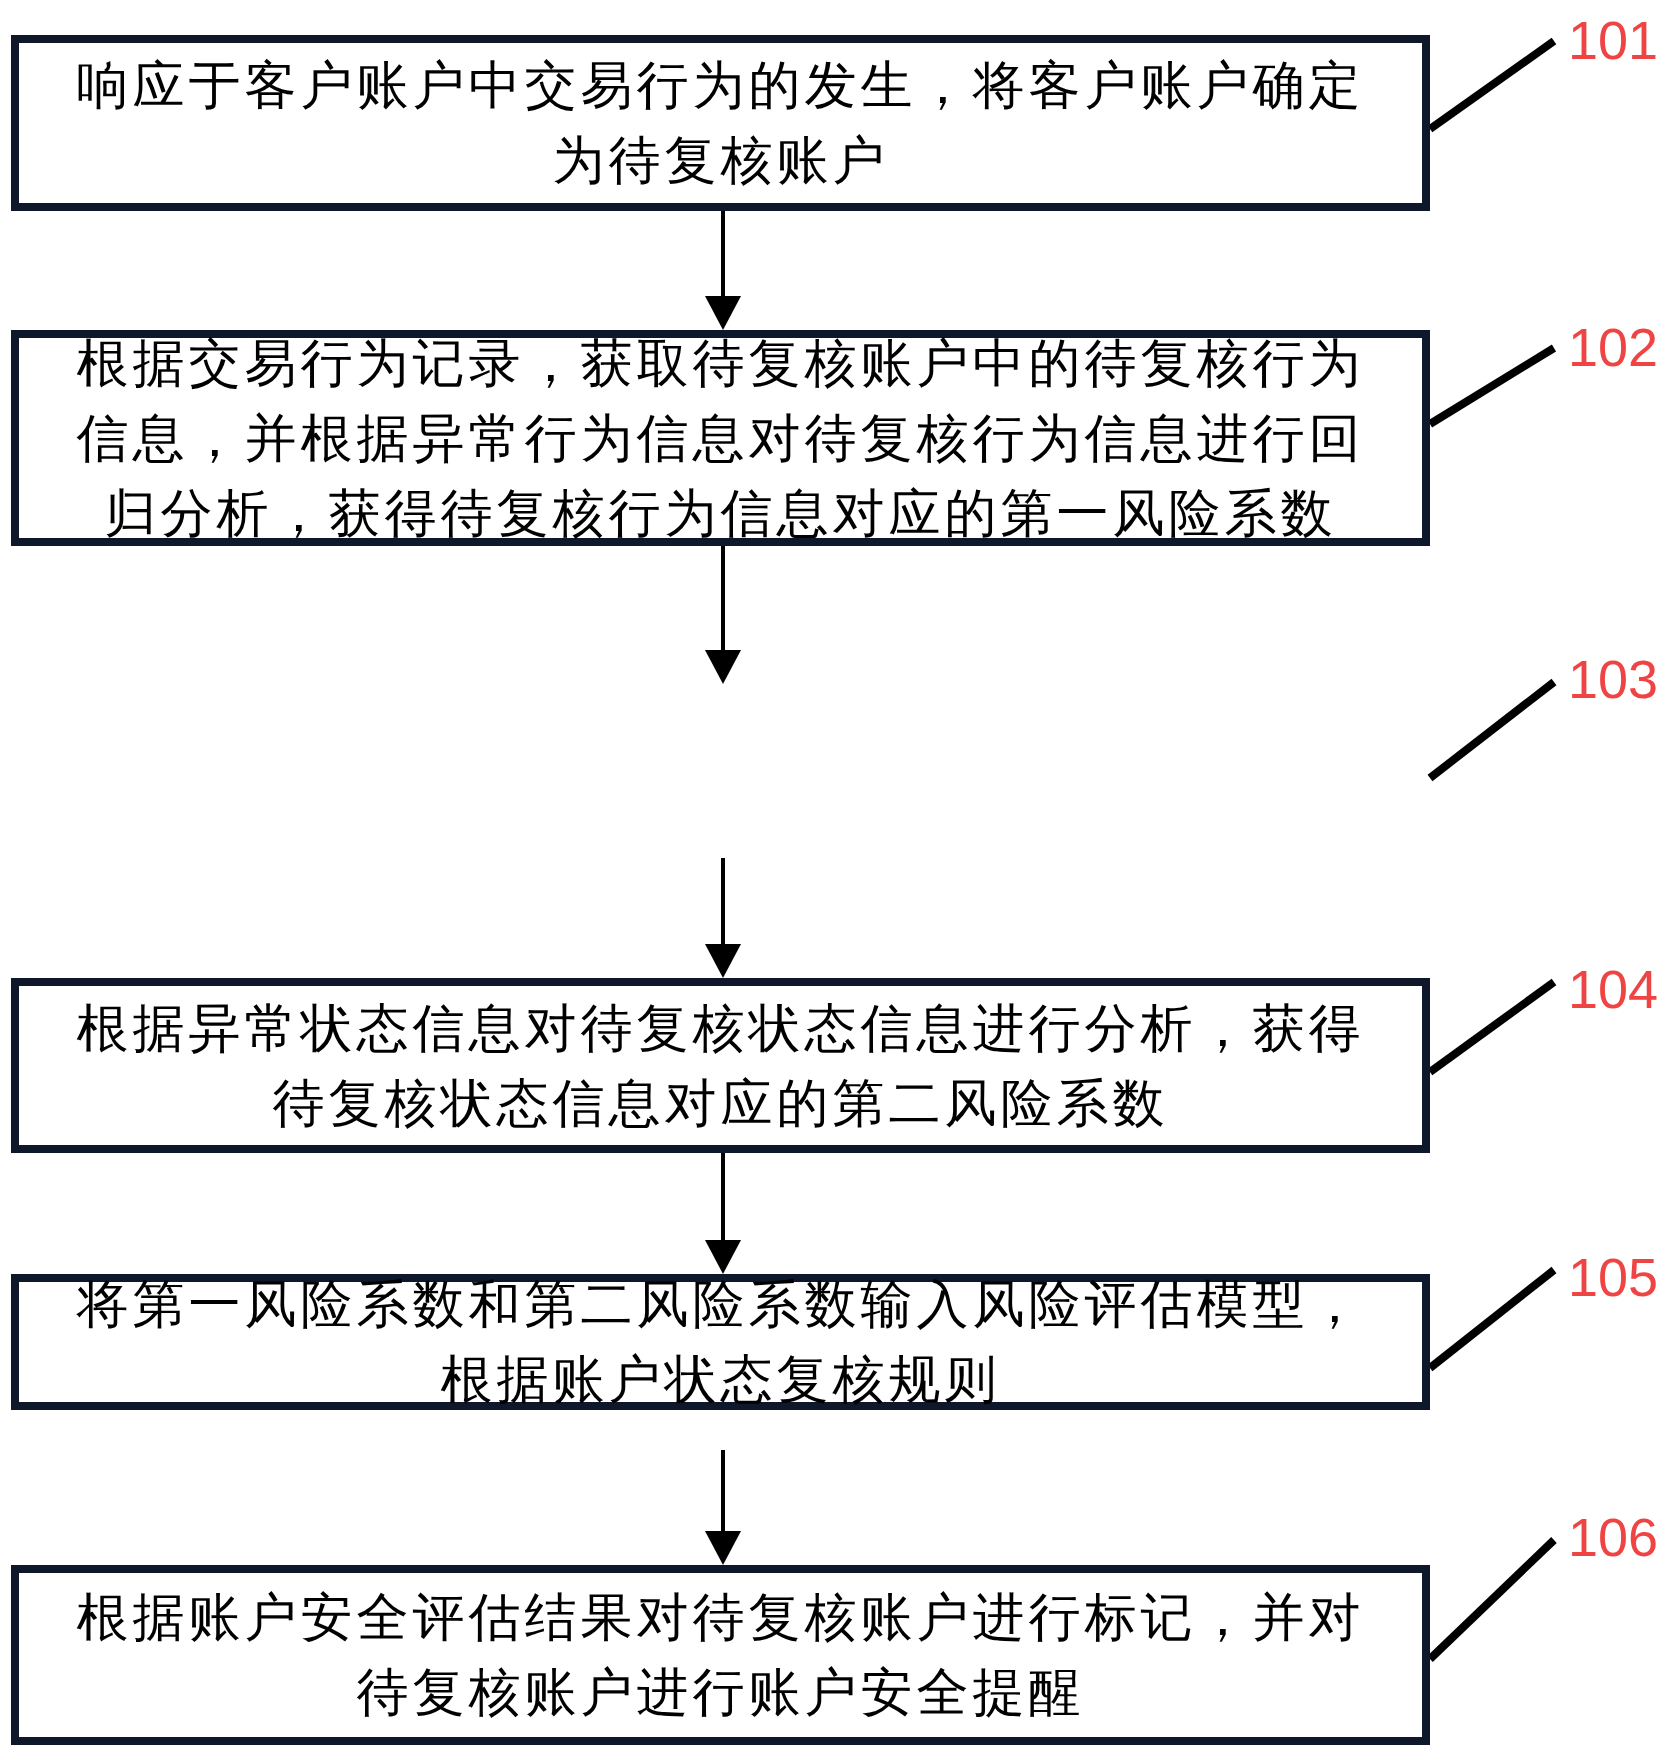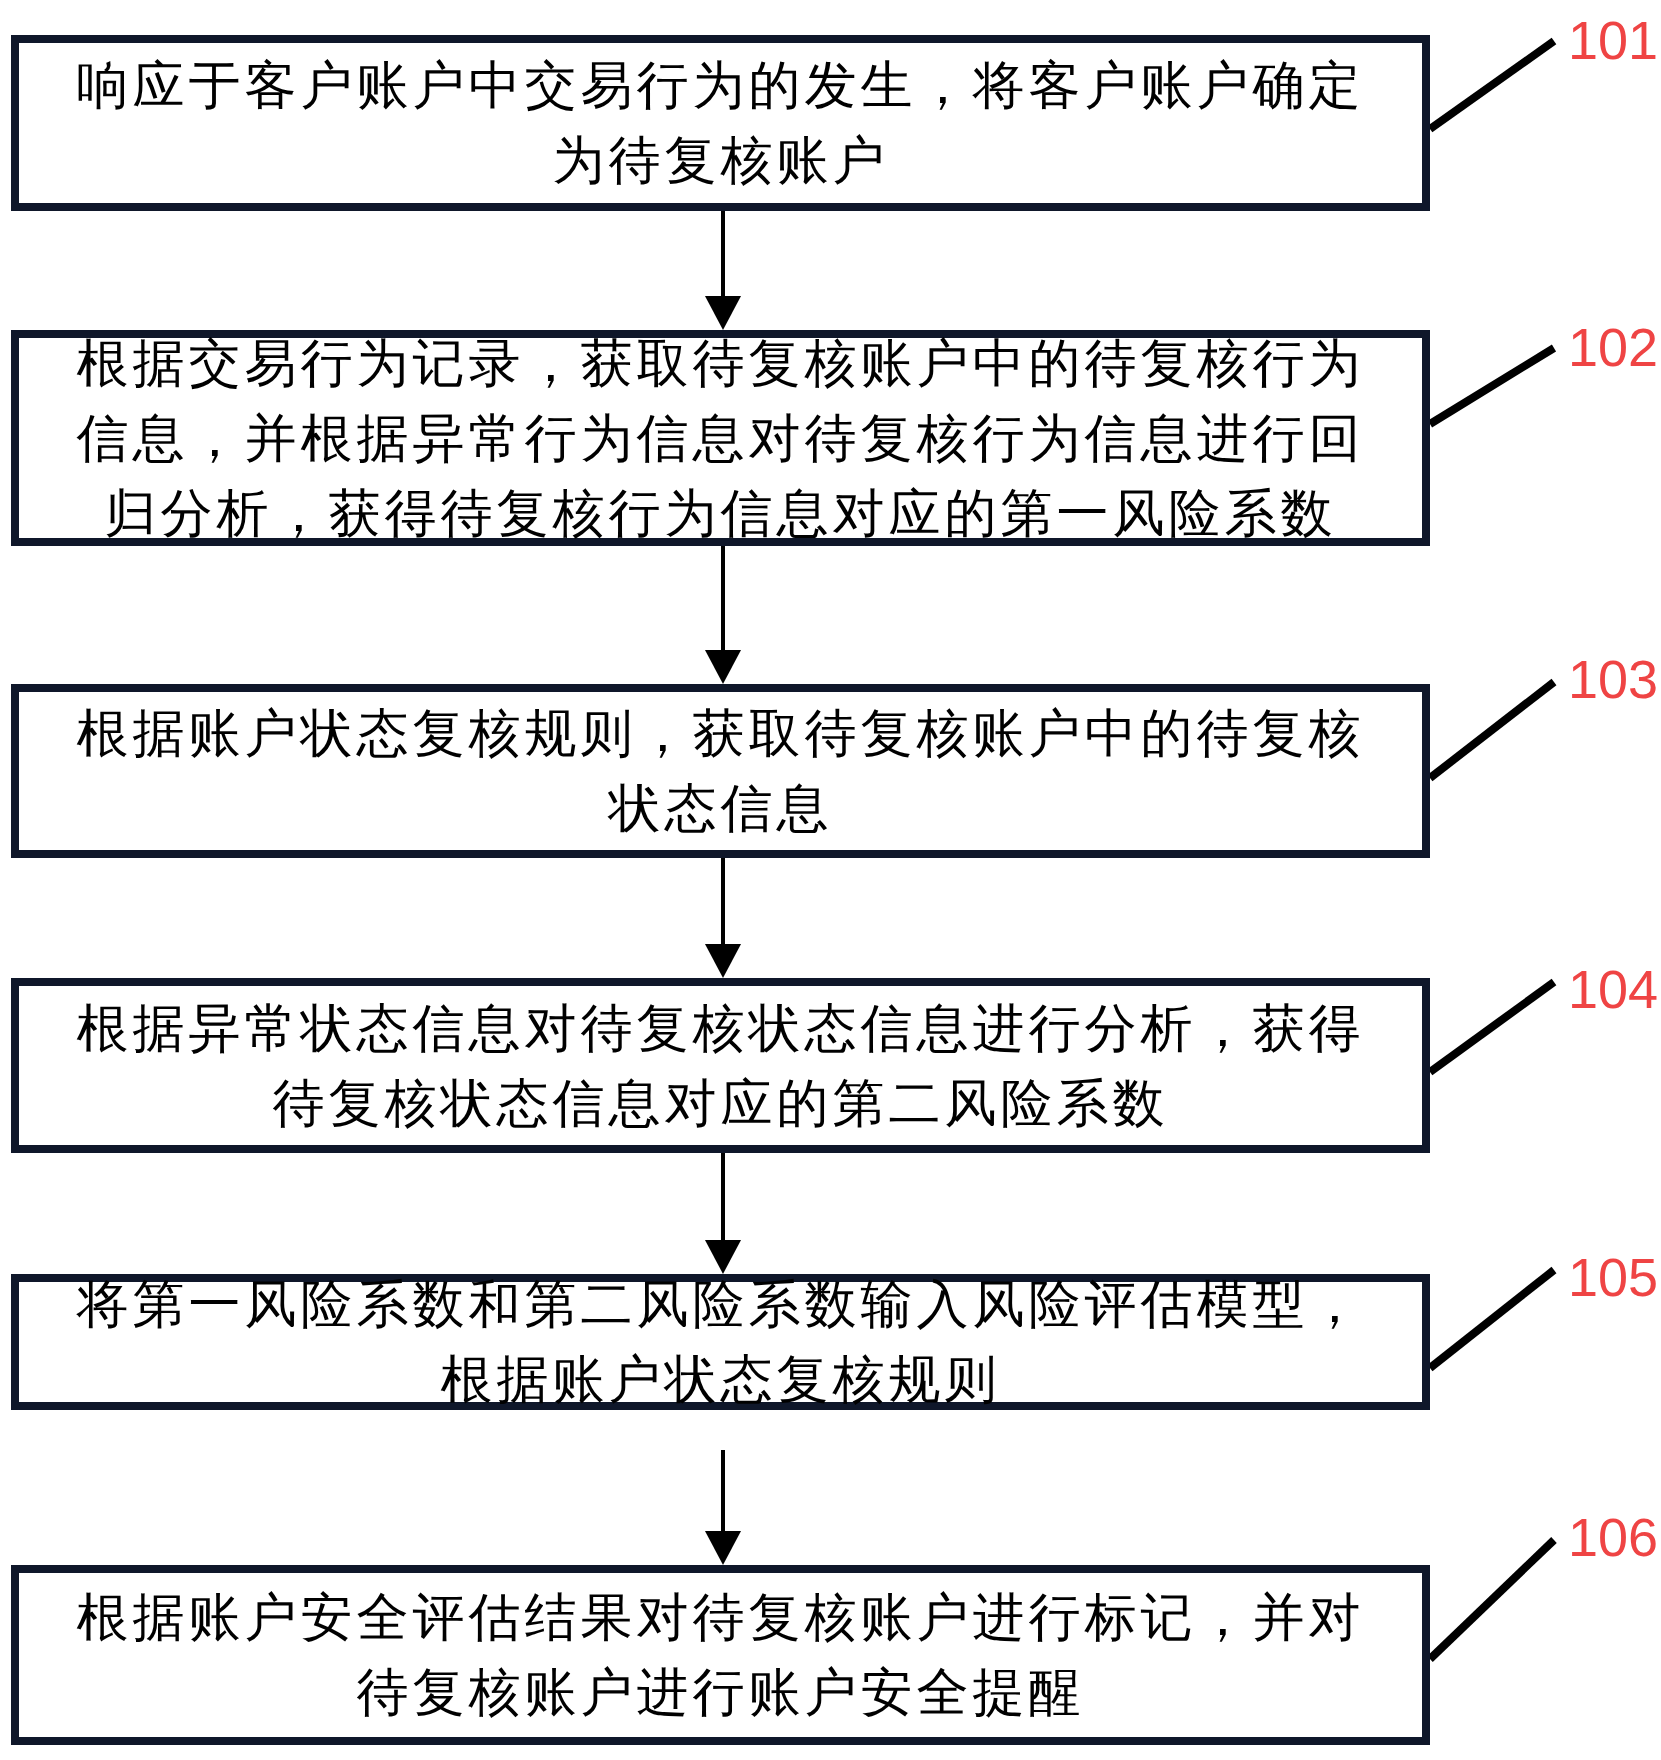--- a/index.html
+++ b/index.html
@@ -91,24 +91,20 @@
   </div>
   <div class="steplabel" style="top:11px">101</div>
 
   <div class="box" style="top:330px;height:216px">
     <div class="tline">根据交易行为记录，获取待复核账户中的待复核行为</div>
     <div class="tline">信息，并根据异常行为信息对待复核行为信息进行回</div>
     <div class="tline">归分析，获得待复核行为信息对应的第一风险系数</div>
   </div>
   <div class="steplabel" style="top:318px">102</div>
 
-  <div class="box" style="top:684px;height:174px">
-    <div class="tline">根据账户状态复核规则，获取待复核账户中的待复核</div>
-    <div class="tline">状态信息</div>
-  </div>
   <div class="steplabel" style="top:650px">103</div>
 
   <div class="box" style="top:978px;height:175px">
     <div class="tline">根据异常状态信息对待复核状态信息进行分析，获得</div>
     <div class="tline">待复核状态信息对应的第二风险系数</div>
   </div>
   <div class="steplabel" style="top:960px">104</div>
 
   <div class="box" style="top:1274px;height:136px">
     <div class="tline">将第一风险系数和第二风险系数输入风险评估模型，</div>

